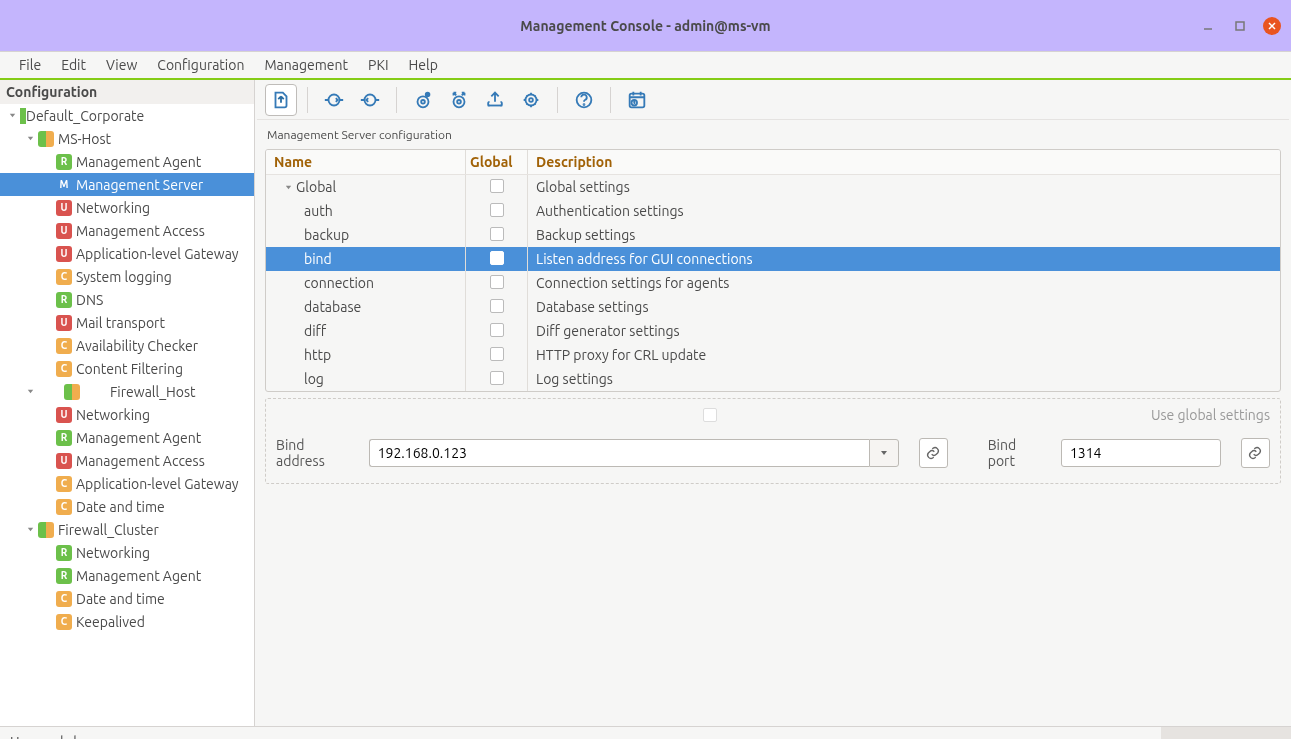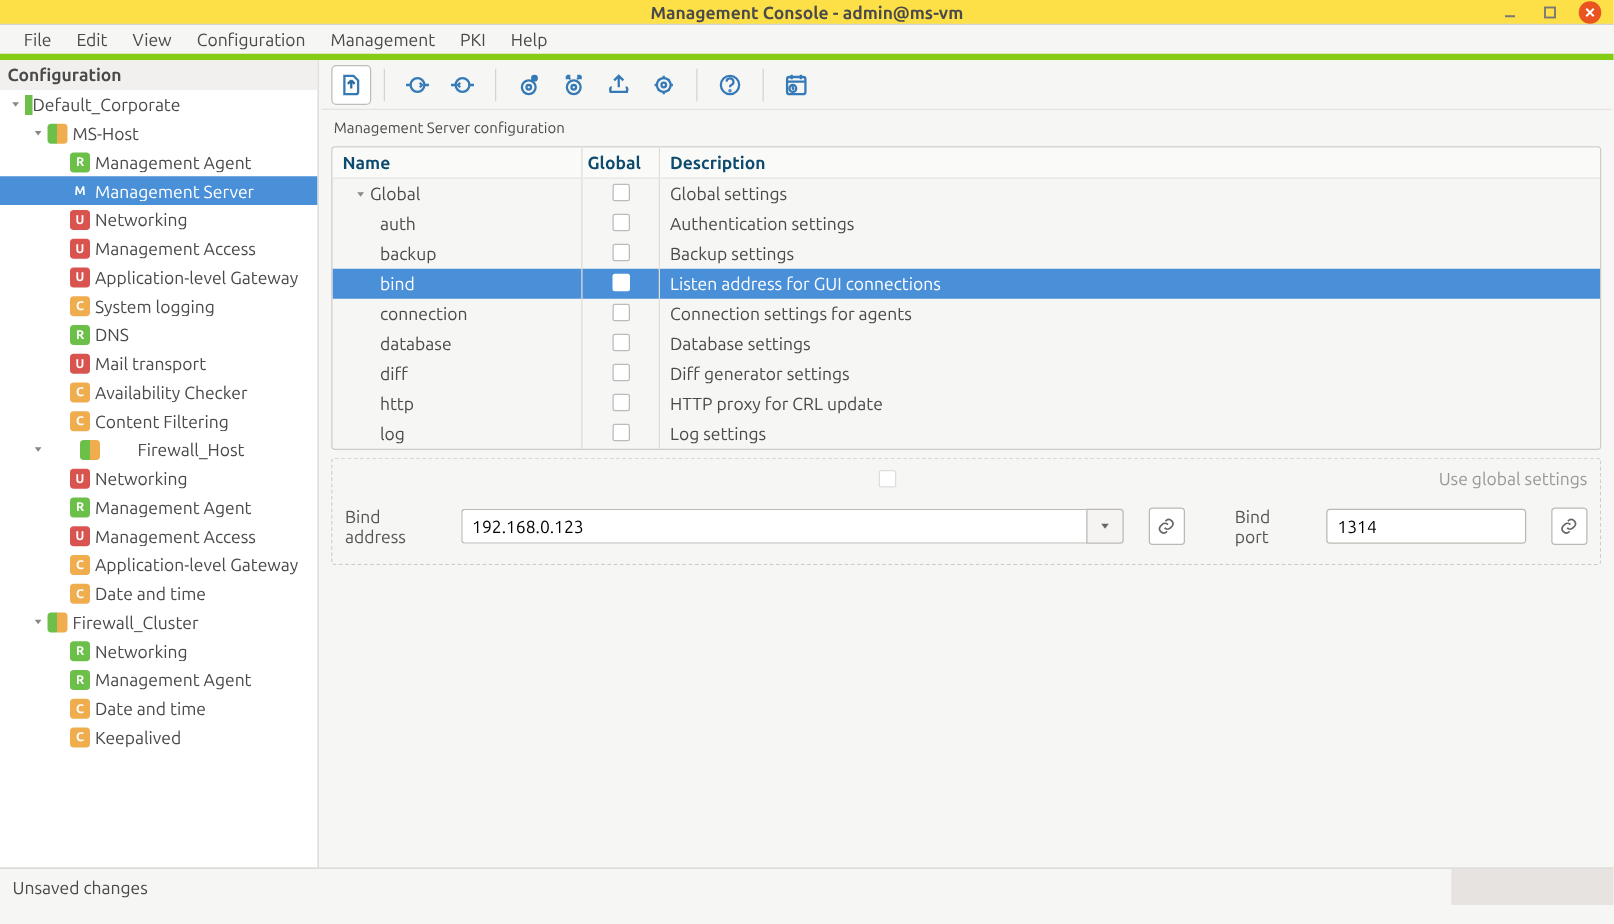--- a/index.html
+++ b/index.html
@@ -1,27 +1,27 @@
 <!DOCTYPE html>
 <html><head>
 <meta charset="utf-8">
 <style>
 * { box-sizing: border-box; margin: 0; padding: 0; font-family: Ubuntu, "Segoe UI", Arial, sans-serif; font-size: 14px; }
 html, body { width: 1291px; height: 739px; background: #f6f6f5; color: #4a4a4a; overflow: hidden; }
 
 
-.titlebar { height: 20px; display: flex; align-items: center; background: #fde047; border-bottom: 1px solid #d6d3d1; position: relative; }
+.titlebar { height: 52px; display: flex; align-items: center; background: #c4b5fd; border-bottom: 1px solid #d6d3d1; position: relative; }
 .titlebar .title { position: absolute; left: 0; right: 0; text-align: center; font-weight: 600; color: #4a4a4a; }
 .win-controls { position: absolute; right: 10px; display: flex; gap: 14px; align-items: center; }
 .win-btn { width: 18px; height: 18px; display: inline-flex; align-items: center; justify-content: center; color: #777; cursor: pointer; }
 .win-close { width: 18px; height: 18px; border-radius: 50%; background: #e95420; display: inline-flex; align-items: center; justify-content: center; cursor: pointer; }
 .win-close svg { color: #fff; }
 
 
-.menubar { height: 28px; display: flex; align-items: center; gap: 2px; padding: 0 10px; background: #f6f6f5; border-bottom: 5px solid #84cc16; }
+.menubar { height: 28px; display: flex; align-items: center; gap: 2px; padding: 0 10px; background: #f6f6f5; border-bottom: 2px solid #84cc16; }
 .menubar .menu-item { padding: 4px 9px; cursor: pointer; color: #4a4a4a; }
 
 
 .body { display: flex; height: calc(100% - 35px - 28px - 30px); }
 .sidebar { width: 255px; flex-shrink: 0; border-right: 1px solid #d6d3d1; background: #fff; display: flex; flex-direction: column; }
 .side-header { padding: 4px 6px; font-weight: 600; color: #4a4a4a; background: #f2f0ee; }
 .tree { flex: 1; overflow: auto; padding-bottom: 8px; }
 .tree-row { display: flex; align-items: center; height: 23px; cursor: pointer; white-space: nowrap; }
 .tree-row.selected { background: #4a90d9; color: #fff; }
 .exp { width: 12px; display: inline-flex; justify-content: center; color: #888; margin-right: 2px; }
@@ -39,21 +39,21 @@
 .main { flex: 1; display: flex; flex-direction: column; overflow: hidden; padding: 0 2px; }
 .toolbar { height: 40px; display: flex; align-items: center; gap: 4px; padding: 2px 8px; border-bottom: 1px solid #e5e3e1; }
 .tb-sep { width: 1px; height: 26px; background: #d6d3d1; margin: 0 6px; }
 .tb-btn { width: 32px; height: 32px; border: 1px solid transparent; border-radius: 4px; display: inline-flex; align-items: center; justify-content: center; cursor: pointer; color: #2b6da3; }
 .tb-btn.boxed { border: 1px solid #bfbcb9; background: #fff; }
 .tb-btn svg { width: 22px; height: 22px; stroke: #357ab7; fill: none; stroke-width: 2; }
 
 .section-title { padding: 8px 10px 6px; font-size: 12px; color: #4a4a4a; }
 
 .table-wrap { border: 1px solid #cfccc8; border-radius: 3px; margin: 2px 8px 0; overflow: hidden; }
-.thead { display: flex; background: #fafaf9; border-bottom: 1px solid #e6e3e0; font-weight: 700; color: #0c4a6e; }
+.thead { display: flex; background: #fafaf9; border-bottom: 1px solid #e6e3e0; font-weight: 700; color: #a16207; }
 .col-n { width: 200px; padding: 4px 8px; border-right: 1px solid #e0ddd9; }
 .col-g { width: 62px; padding: 4px 4px; text-align: left; border-right: 1px solid #e0ddd9; }
 .col-d { flex: 1; padding: 4px 8px; }
 .trow { display: flex; align-items: center; height: 24px; cursor: pointer; }
 .trow .col-n { display: flex; align-items: center; }
 .trow.sel { background: #4a90d9; color: #fff; }
 .cb { width: 14px; height: 14px; border: 1px solid #bbb; border-radius: 2px; background: #fff; display: inline-block; margin: 0 auto; }
 .trow.sel .cb { border-color: #fff; }
 .indent1 { padding-left: 8px; }
 .indent2 { padding-left: 30px; }

